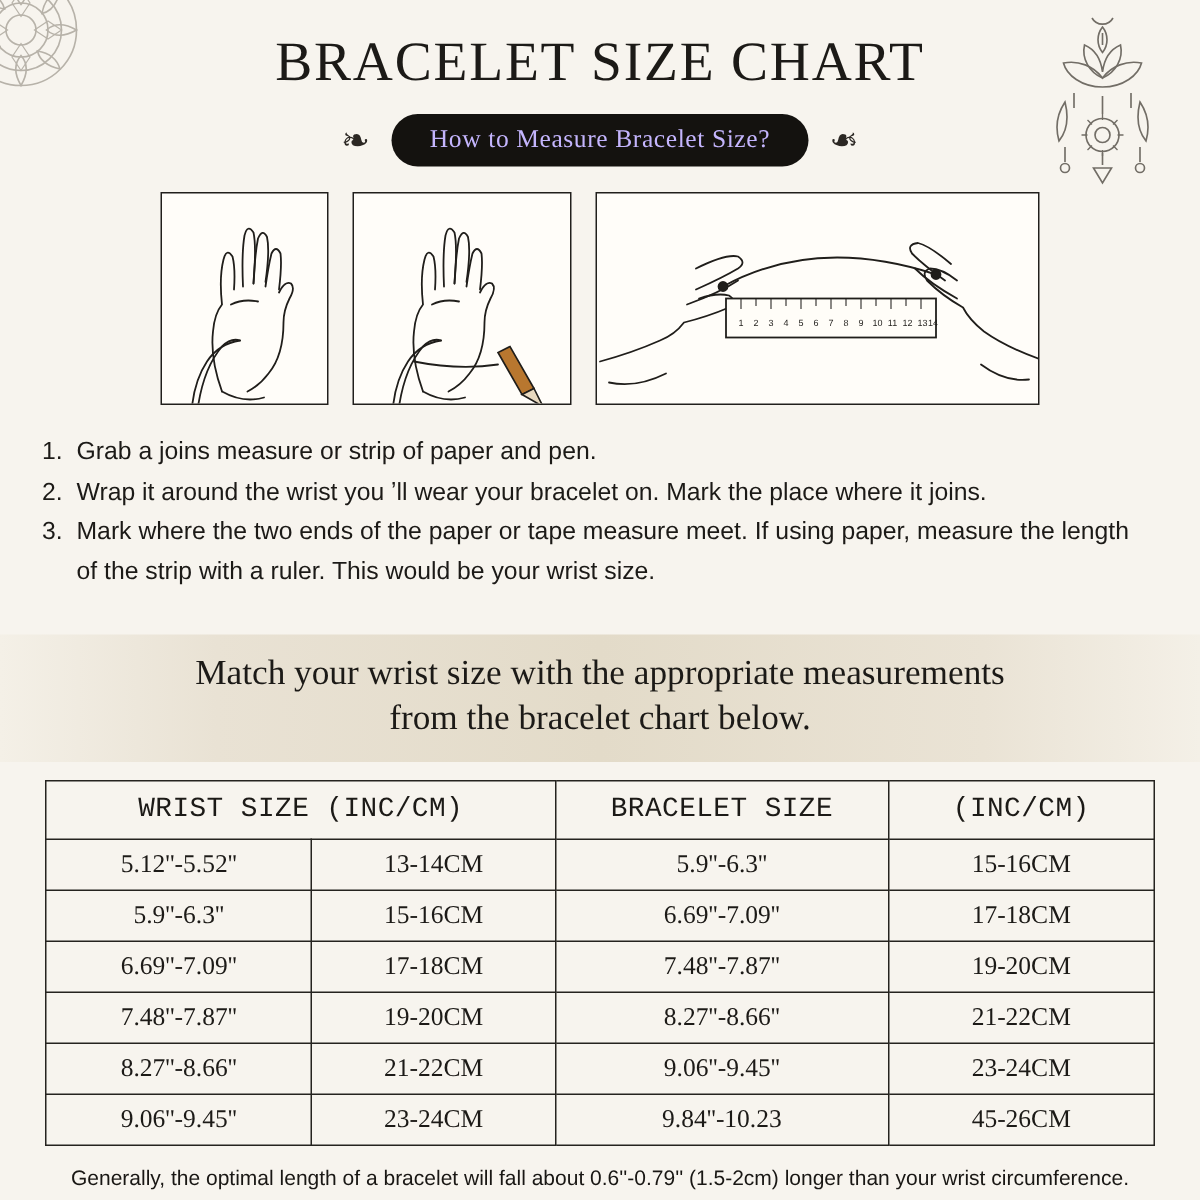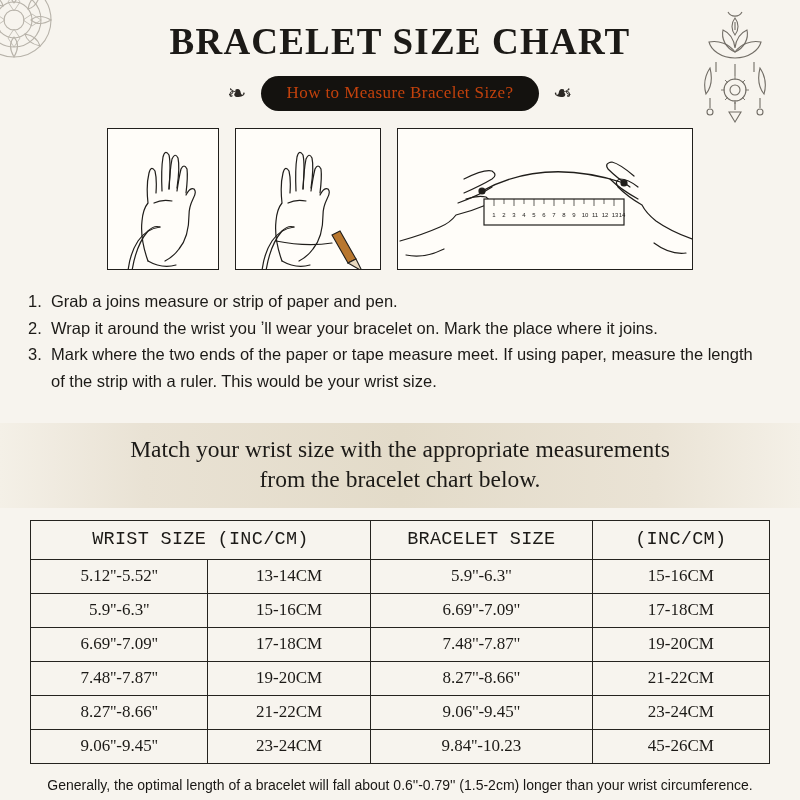--- a/index.html
+++ b/index.html
@@ -32,36 +32,36 @@
     height: 132px;
     opacity: .7;
     pointer-events: none;
   }
 
   
   .title {
     text-align: center;
     font-size: 37px;
     letter-spacing: 1.2px;
-    font-weight: bold;
+    font-weight: normal;
     padding-top: 20px;
     margin: 0;
   }
 
   
   .subtitle-row {
     display: flex;
     align-items: center;
     justify-content: center;
     gap: 14px;
     margin-top: 13px;
   }
   .pill {
     background: #14120f;
-    color: #c2410c;
+    color: #c4b5fd;
     border-radius: 20px;
     padding: 7px 26px 8px;
     font-size: 17px;
     letter-spacing: .4px;
     white-space: nowrap;
   }
   .flourish {
     font-size: 23px;
     color: #2b2723;
     line-height: 1;

